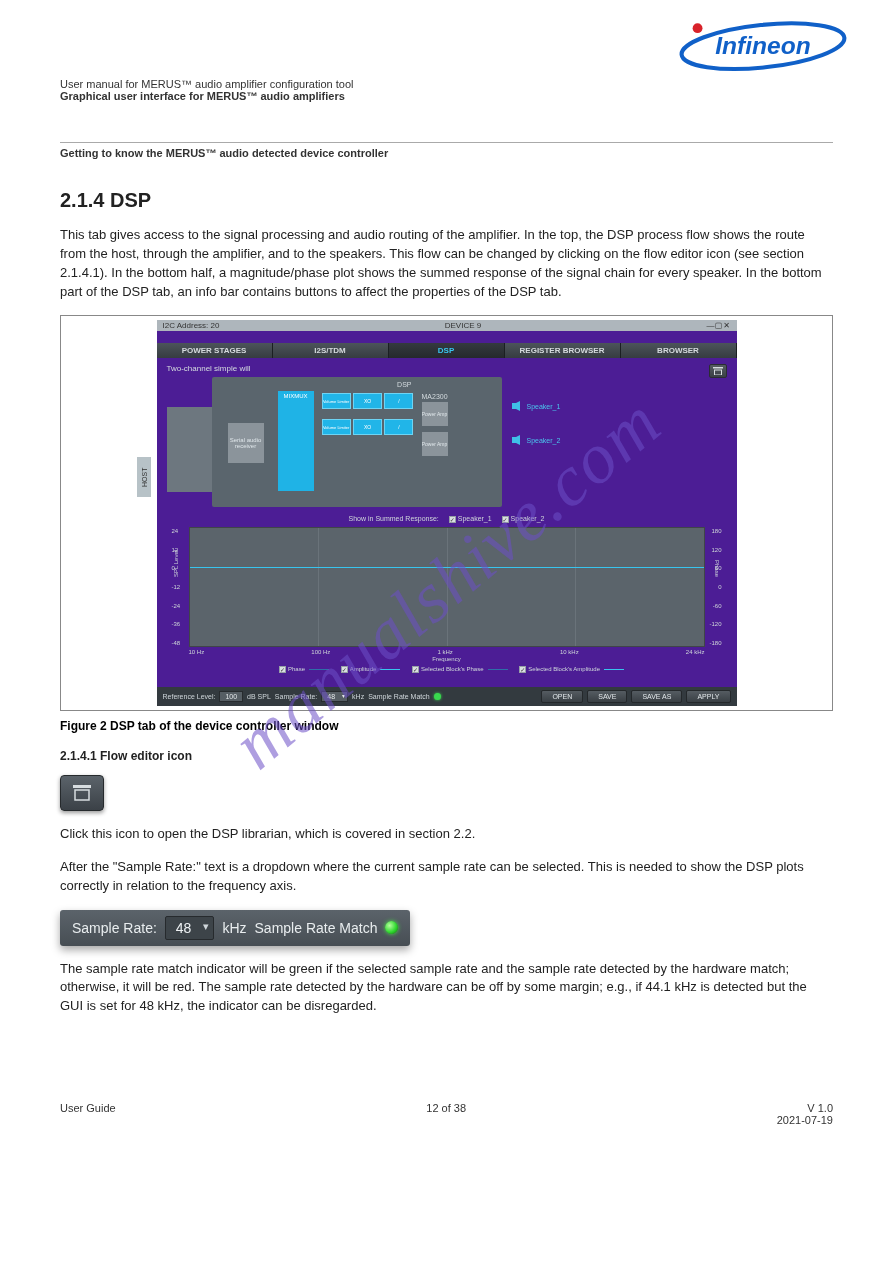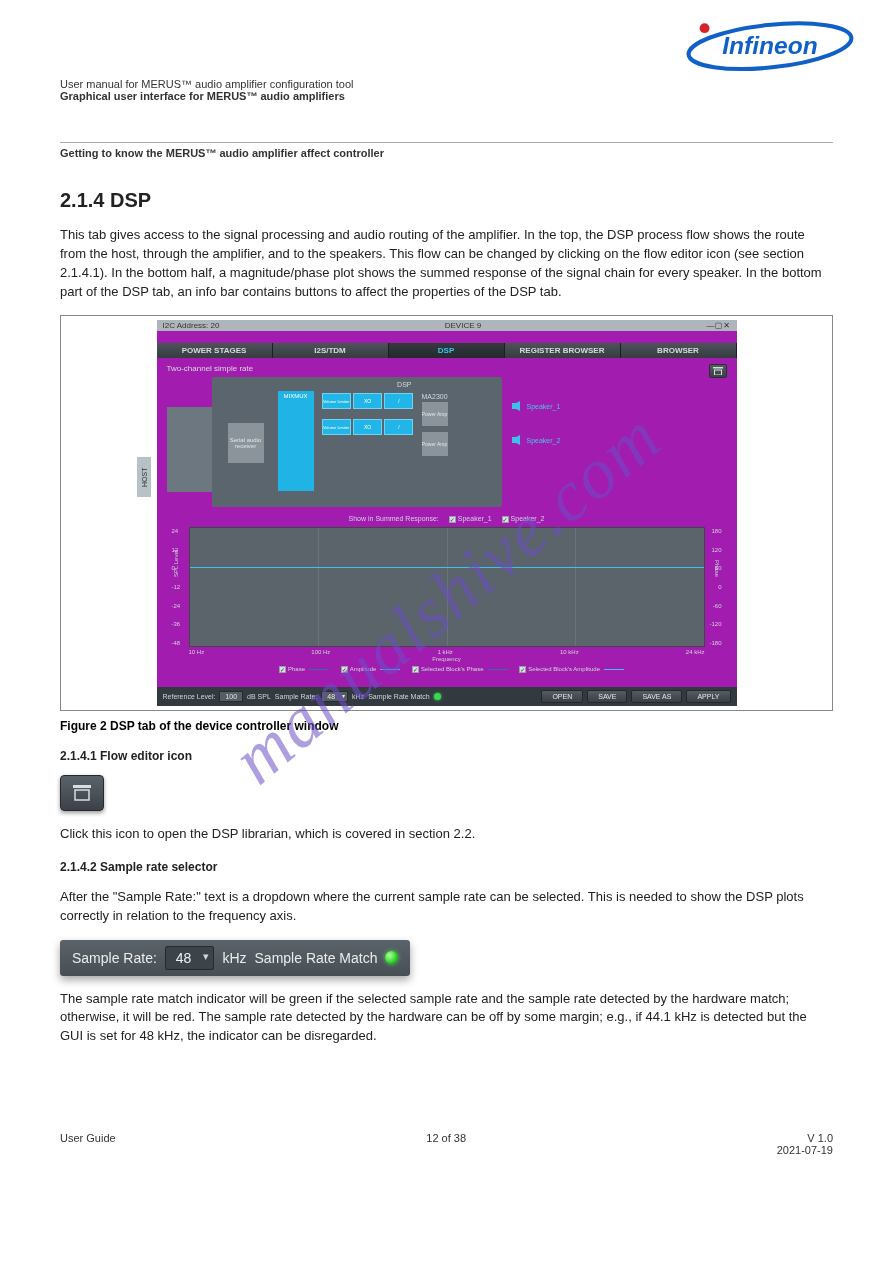--- a/index.html
+++ b/index.html
@@ -3,39 +3,39 @@
 <meta charset="utf-8">
 <style>
   * { box-sizing: border-box; margin: 0; padding: 0; }
   body {
     font-family: Arial, sans-serif;
     background: #fff;
     width: 893px;
     position: relative;
   }
   .page { padding: 60px 60px 40px 60px; position: relative; }
-  .logo { position: absolute; top: 20px; right: 33px; width: 180px; }
+  .logo { position: absolute; top: 20px; right: 40px; width: 180px; }
   .logo svg { width: 100%; }
   .header-line { border-bottom: 1px solid #aaa; margin-top: 40px; margin-bottom: 4px; }
   .header-txt { font-size: 11px; color: #333; }
   .header-txt.bold { font-weight: bold; }
   .section-num { font-size: 20px; font-weight: bold; color: #222; margin-top: 30px; }
   .body-txt { font-size: 13px; color: #222; margin-top: 14px; line-height: 1.45; }
   .subsection { font-size: 12px; font-weight: bold; color: #222; margin-top: 16px; }
   .diagram-wrap {
     border: 1px solid #888;
     margin-top: 14px;
     padding: 4px;
     background: #fff;
     position: relative;
   }
   .app-window {
     width: 580px;
     margin: 0 auto;
-    background: #a21caf;
+    background: #4c1d95;
     font-family: "Segoe UI", Arial, sans-serif;
     color: #cfd6da;
     font-size: 8px;
   }
   .titlebar {
     display: flex;
     justify-content: space-between;
     align-items: center;
     background: #aeb6bc;
     color: #333;
@@ -252,21 +252,21 @@
       <ellipse cx="110" cy="32" rx="100" ry="26" fill="none" stroke="#1060c8" stroke-width="5" transform="rotate(-6 110 32)"></ellipse>
       <text x="110" y="42" text-anchor="middle" font-family="Arial" font-size="30" font-weight="bold" font-style="italic" fill="#1060c8">Infineon</text>
       <circle cx="30" cy="10" r="6" fill="#d8222a"></circle>
     </svg>
   </div>
 
   <div style="height:18px"></div>
   <div class="header-txt">User manual for MERUS™ audio amplifier configuration tool</div>
   <div class="header-txt bold">Graphical user interface for MERUS™ audio amplifiers</div>
   <div class="header-line"></div>
-  <div class="header-txt bold">Getting to know the MERUS™ audio amplifier affect controller</div>
+  <div class="header-txt bold">Getting to know the MERUS™ audio detected device controller</div>
 
   <div class="section-num">2.1.4            DSP</div>
   <p class="body-txt">This tab gives access to the signal processing and audio routing of the amplifier. In the top, the DSP process flow shows the route from the host, through the amplifier, and to the speakers. This flow can be changed by clicking on the flow editor icon (see section 2.1.4.1). In the bottom half, a magnitude/phase plot shows the summed response of the signal chain for every speaker. In the bottom part of the DSP tab, an info bar contains buttons to affect the properties of the DSP tab.</p>
 
   <div class="diagram-wrap">
     <div class="app-window">
       <div class="titlebar">
         <span>I2C Address: 20</span>
         <span>DEVICE 9</span>
         <span class="win-btns"><span>—</span><span>▢</span><span>✕</span></span>
@@ -278,21 +278,21 @@
         <div class="tab">REGISTER BROWSER</div>
         <div class="tab">BROWSER</div>
       </div>
       <div class="flow-area">
         <div class="corner-btn">
           <svg width="10" height="8" viewBox="0 0 10 8">
               <rect x="0" y="0" width="10" height="1.5" fill="#d7dde0"></rect>
               <rect x="1.5" y="3" width="7" height="5" fill="none" stroke="#d7dde0" stroke-width="1"></rect>
             </svg>
         </div>
-        <div class="flow-title">Two-channel simple rate</div>
+        <div class="flow-title">Two-channel simple will</div>
         <div style="position:relative; margin-left:45px;">
           <div class="host-wrap">
             <div class="host-block">HOST</div>
           </div>
           <div class="flow-diagram">
             <div class="serial-block">Serial audio receiver</div>
             <div class="mixmux">MIXMUX</div>
             <div class="dsp-box">
               <div class="dsp-label">DSP</div>
               <div class="dsp-row">
@@ -400,21 +400,20 @@
 
   <div class="subsection">2.1.4.1              Flow editor icon</div>
   <div class="small-icon-btn">
     <svg width="20" height="16" viewBox="0 0 20 16">
       <rect x="1" y="0" width="18" height="3" fill="#d7dde0"></rect>
       <rect x="3" y="5" width="14" height="10" fill="none" stroke="#d7dde0" stroke-width="1.5"></rect>
     </svg>
   </div>
   <p class="body-txt">Click this icon to open the DSP librarian, which is covered in section 2.2.</p>
 
-  <div class="subsection">2.1.4.2              Sample rate selector</div>
   <p class="body-txt">After the "Sample Rate:" text is a dropdown where the current sample rate can be selected. This is needed to show the DSP plots correctly in relation to the frequency axis.</p>
 
   <div class="sample-rate-bar">
     <span class="t">Sample Rate:</span>
     <span class="dd2">48</span>
     <span class="t">kHz</span>
     <span class="t">Sample Rate Match</span>
     <span class="led2"></span>
   </div>
 

